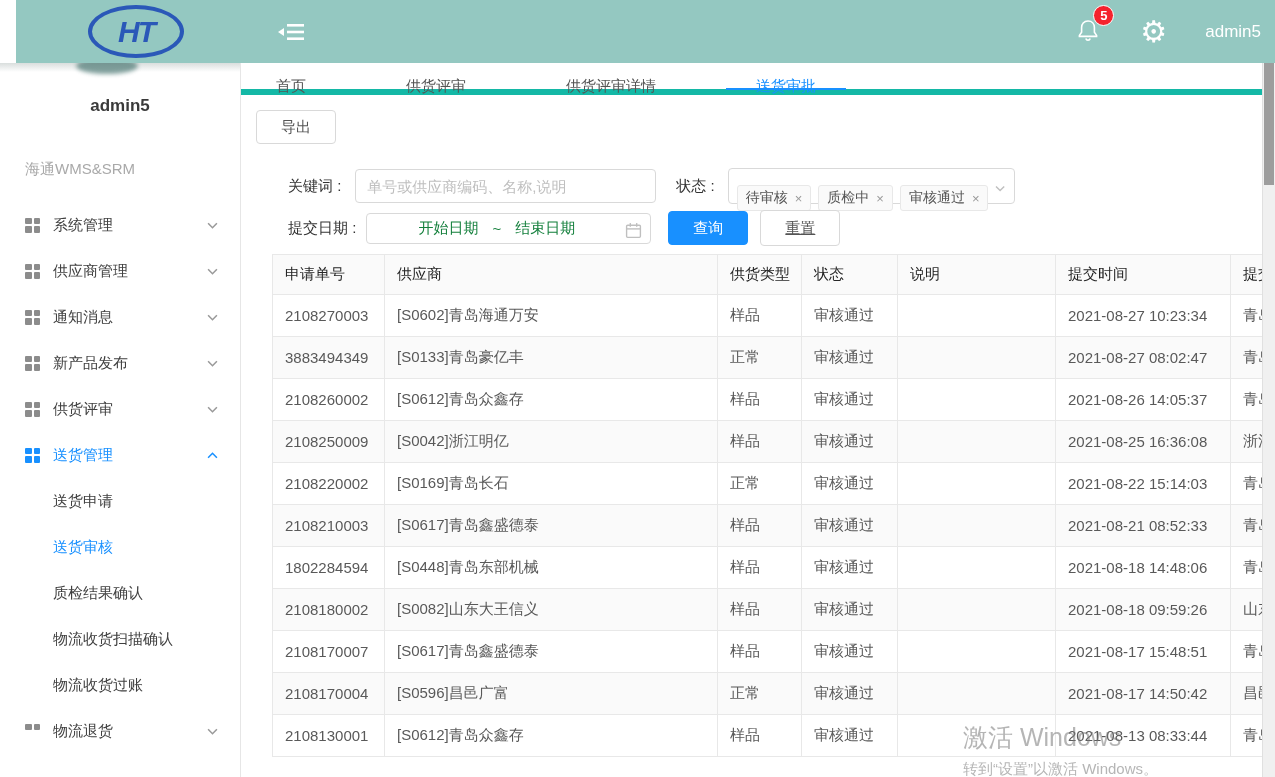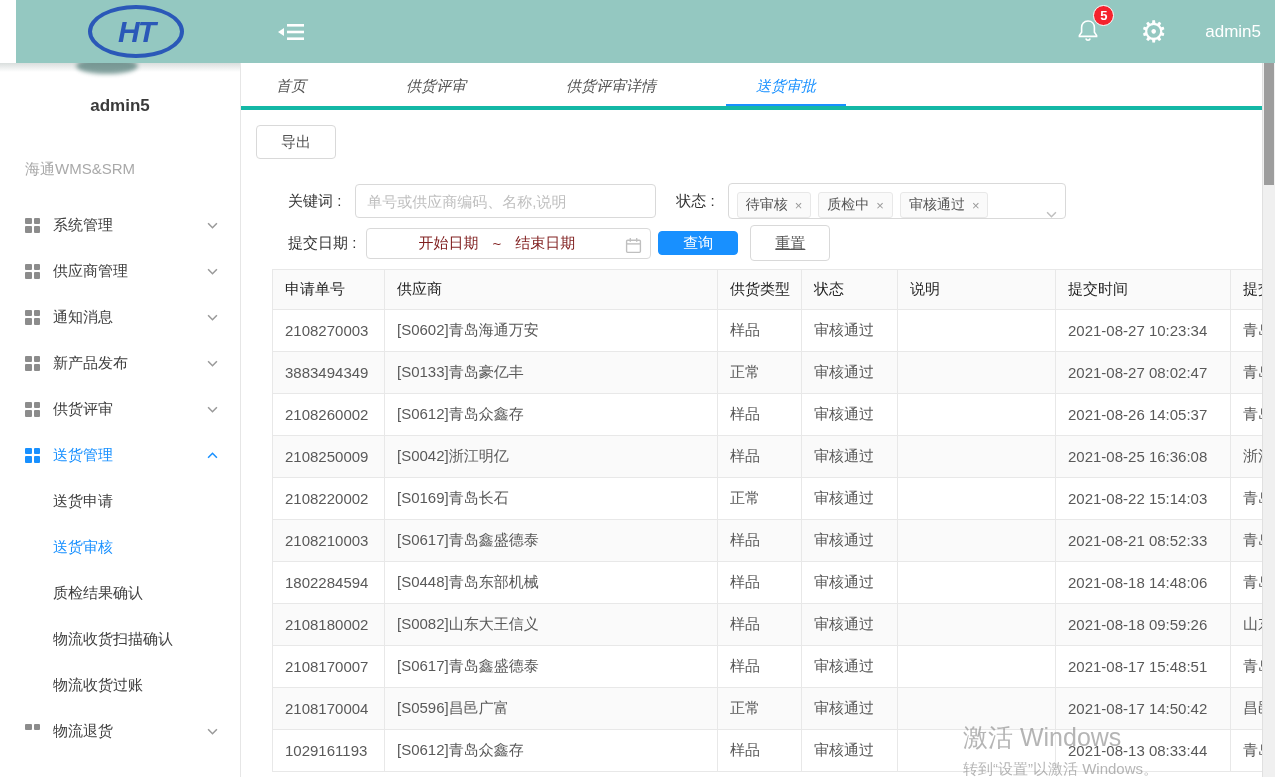--- a/index.html
+++ b/index.html
@@ -39,50 +39,50 @@
   .grid-ico i { background:currentColor; border-radius:1px; }
   .mi .chev { margin-left:auto; color:#999; flex:none; }
   .chev.up { transform:rotate(180deg); }
   .mi.active, .mi.active .grid-ico, .mi.active .chev { color:#1890ff; }
   .smi { height:46px; line-height:46px; padding-left:53px; font-size:15px; color:#404040; cursor:pointer; }
   .smi.active { color:#1890ff; }
 
   
   .main { position:absolute; left:240px; top:63px; right:13px; bottom:0; background:#fff;
           border-left:1px solid #e6e6e6; overflow:hidden; }
-  .tabsbar { height:47px; border-bottom:4px solid #14b8a6; display:flex; padding-left:5px;font-style:italic; }
+  .tabsbar { height:32px; border-bottom:6px solid #14b8a6; display:flex; padding-left:5px; }
   .tab { padding:14px 30px 11px; margin-right:40px; font-size:15px; color:#555;
          cursor:pointer; white-space:nowrap; }
   .tab.active { color:#1890ff; border-bottom:2px solid #1890ff; }
   .content { padding:0 15px; }
 
   .btn { height:34px; border:1px solid #d9d9d9; border-radius:4px; background:#fff;
          color:#555; font-size:15px; padding:0 24px; cursor:pointer;
          font-family:inherit; }
   .btn-primary { background:#1890ff; border-color:#1890ff; color:#fff; }
   .export { margin-top:15px; }
 
   .filters { margin-top:24px; }
   .frow { display:flex; align-items:center; margin-bottom:6px; }
   .flabel { font-size:15px; color:#333; white-space:nowrap;margin-left:32px; }
   .kw-input { width:301px; height:34px; border:1px solid #d9d9d9; border-radius:4px;
               margin-left:14px; padding:0 11px; font-size:15px; color:#555; font-family:inherit; }
   .kw-input::placeholder { color:#bfbfbf; }
   .datebox { width:285px; height:31px; border:1px solid #d9d9d9; border-radius:4px; margin-left:10px;
              display:flex; align-items:center; justify-content:center; gap:14px;
-             color:#7f1d1d; font-size:15px; cursor:pointer; position:relative; padding-right:24px; }
+             color:#15803d; font-size:15px; cursor:pointer; position:relative; padding-right:24px; }
   .datebox .cal { position:absolute; right:8px; top:8px; }
   .statuslabel { margin-left:20px; }
-  .selectbox { width:338px; height:36px; border:1px solid #d9d9d9; border-radius:4px; margin-left:13px;
-               display:flex; align-items:flex-end; padding:0 8px; gap:7px; cursor:pointer; }
+  .selectbox { width:287px; height:36px; border:1px solid #d9d9d9; border-radius:4px; margin-left:13px;
+               display:flex; align-items:flex-start; padding:16px 8px; gap:7px; cursor:pointer; }
   .tagc { display:inline-flex; align-items:center; background:#fafafa; border:1px solid #e8e8e8;
           border-radius:3px; padding:3px 8px; font-size:14px; color:#555; white-space:nowrap; }
   .tagc .x { color:#999; margin-left:7px; font-size:13px; cursor:pointer; }
   .selectbox .chev { margin-left:auto; color:#bfbfbf; }
-  .q-btn { margin-left:7px; height:24px; }
+  .q-btn { margin-left:17px; height:34px; }
   .r-btn { margin-left:12px; height:36px;text-decoration:underline; }
 
   
   .table-wrap { margin-top:8px; margin-right:-15px; overflow:hidden;padding-left:16px; }
   table { border-collapse:collapse; table-layout:fixed; width:1068px; }
   th, td { border:1px solid #e8e8e8; padding:0 12px; text-align:left; font-weight:normal;
            overflow:hidden; white-space:nowrap; }
   th { height:40px; background:#fafafa; color:#262626; font-size:15px; font-weight:500; }
   td { height:42px; color:#595959; font-size:15px; }
   tbody tr:nth-child(even) td { background:#fafafa; }
@@ -376,21 +376,21 @@
               <tr>
                 <td>2108170004</td>
                 <td>[S0596]昌邑广富</td>
                 <td>正常</td>
                 <td>审核通过</td>
                 <td></td>
                 <td>2021-08-17 14:50:42</td>
                 <td>昌邑</td>
               </tr>
               <tr>
-                <td>1029161193</td>
+                <td>2108130001</td>
                 <td>[S0612]青岛众鑫存</td>
                 <td>样品</td>
                 <td>审核通过</td>
                 <td></td>
                 <td>2021-08-13 08:33:44</td>
                 <td>青岛</td>
               </tr>
             </tbody>
         </table>
       </div>

